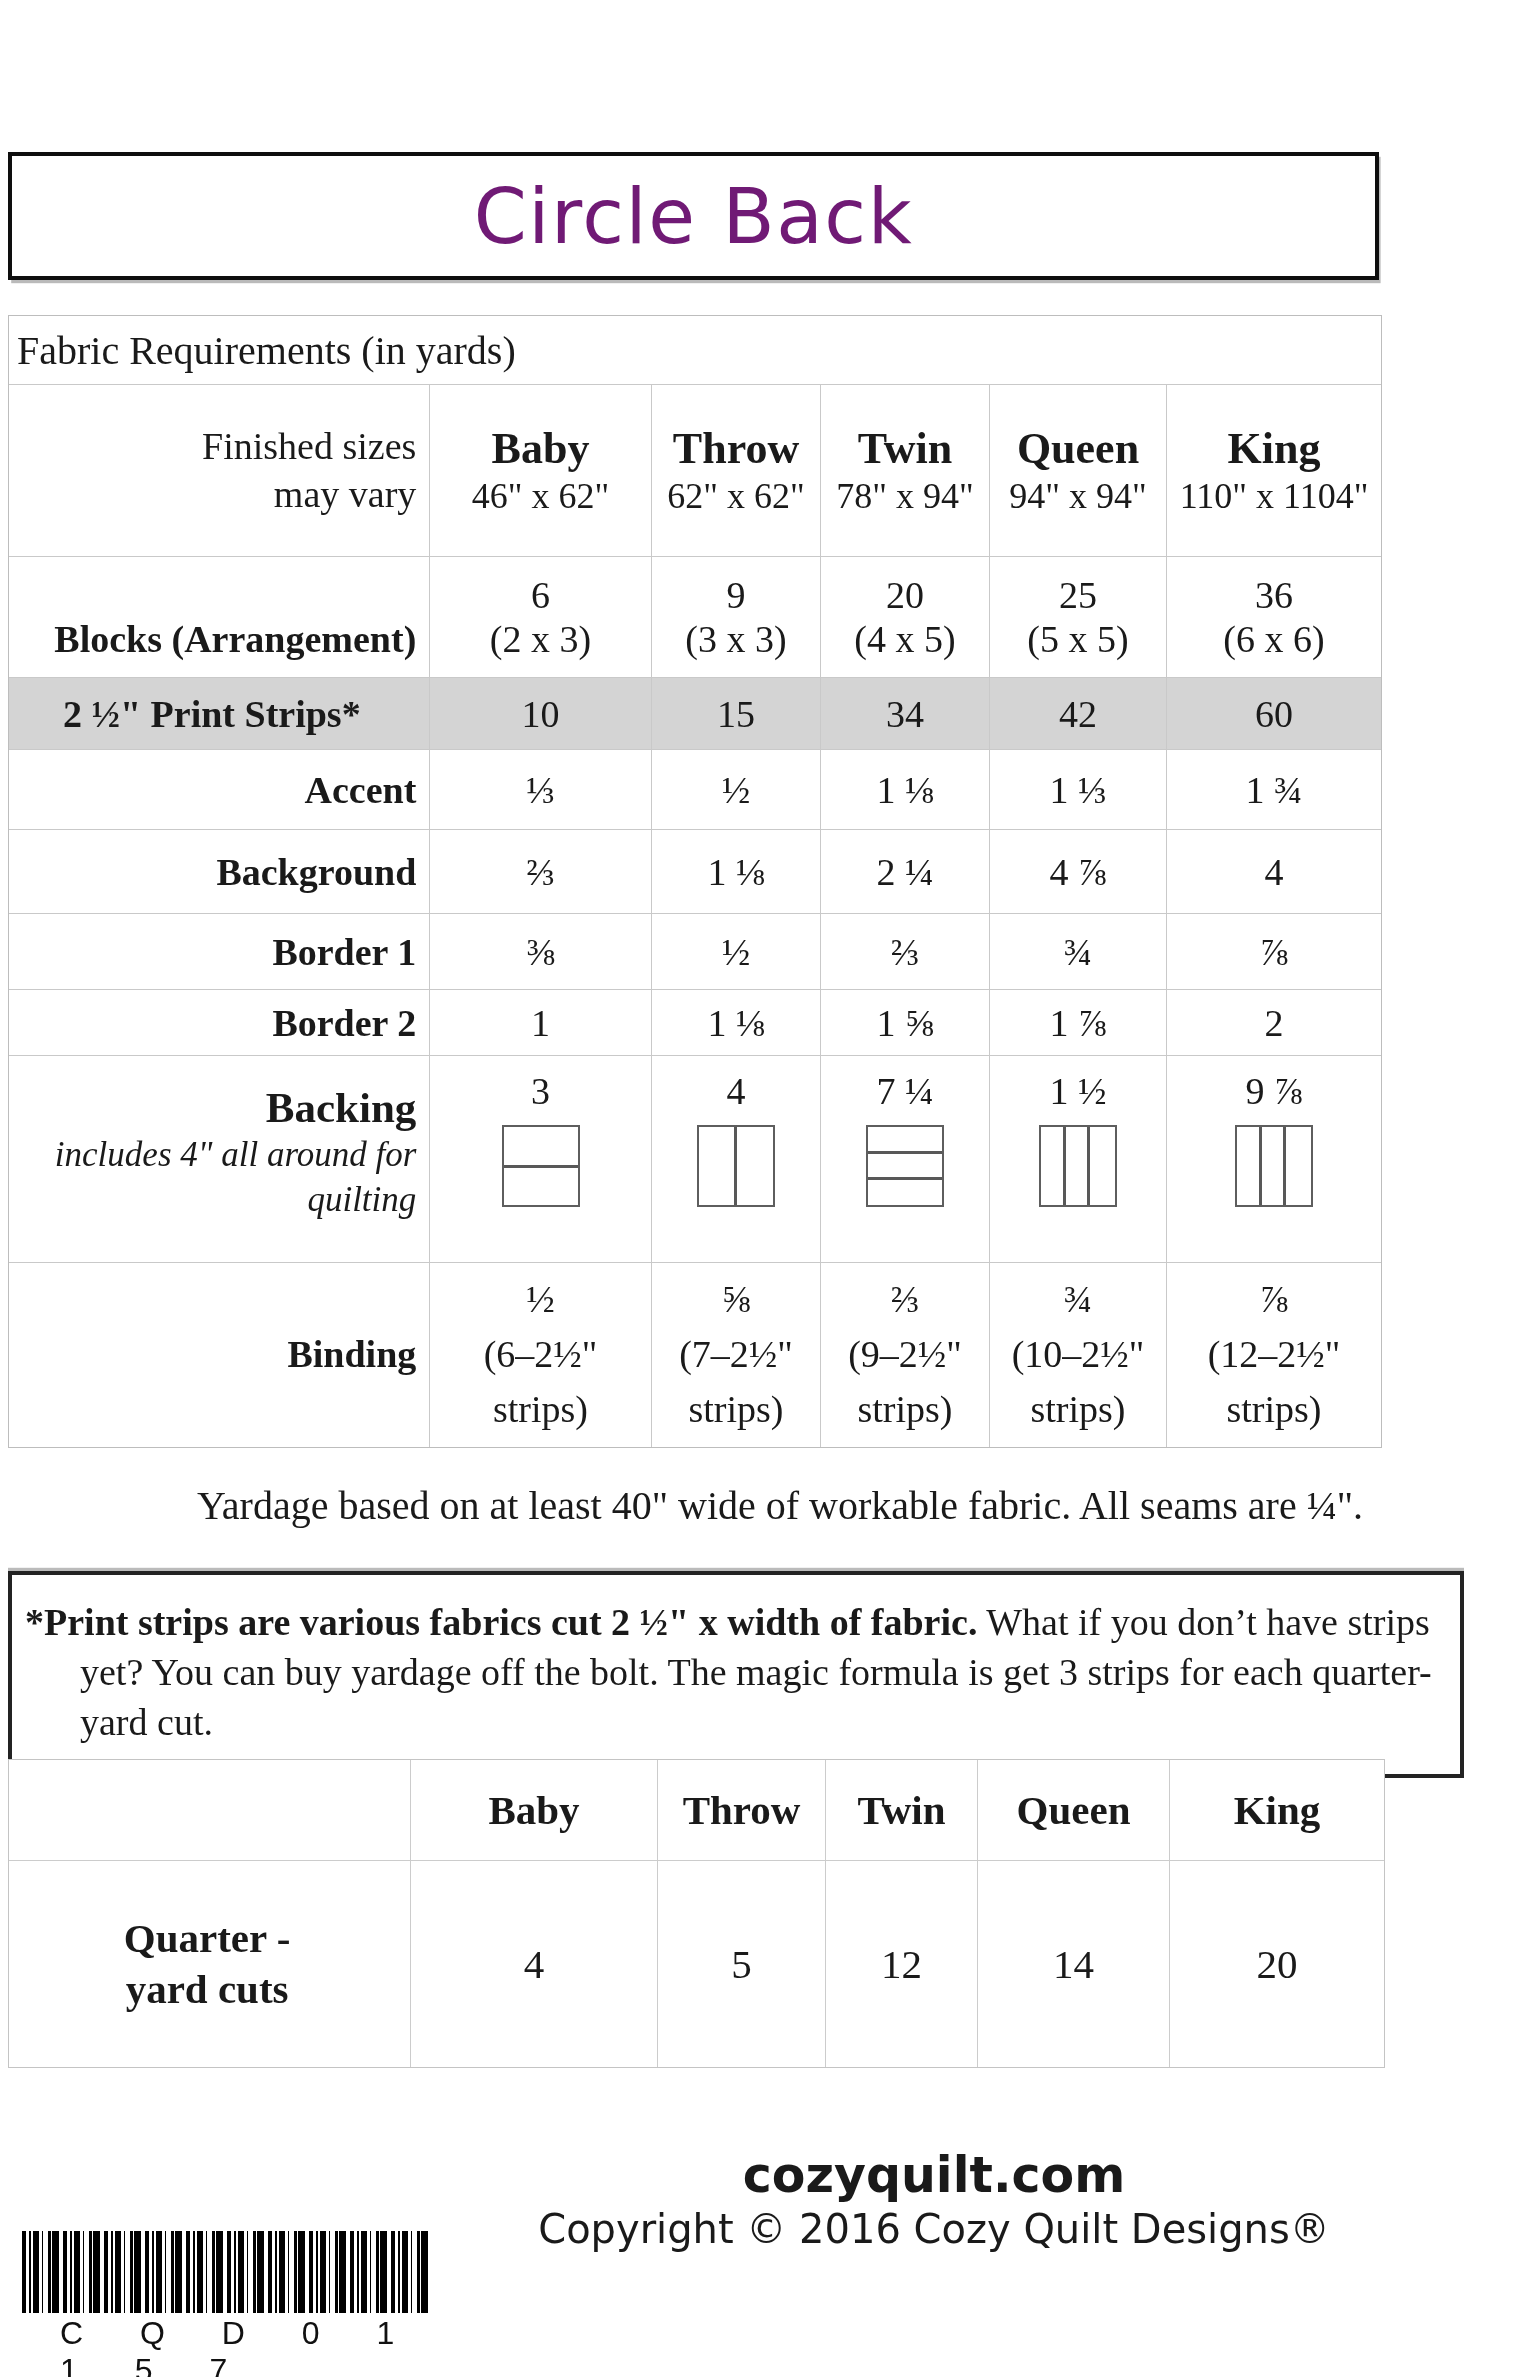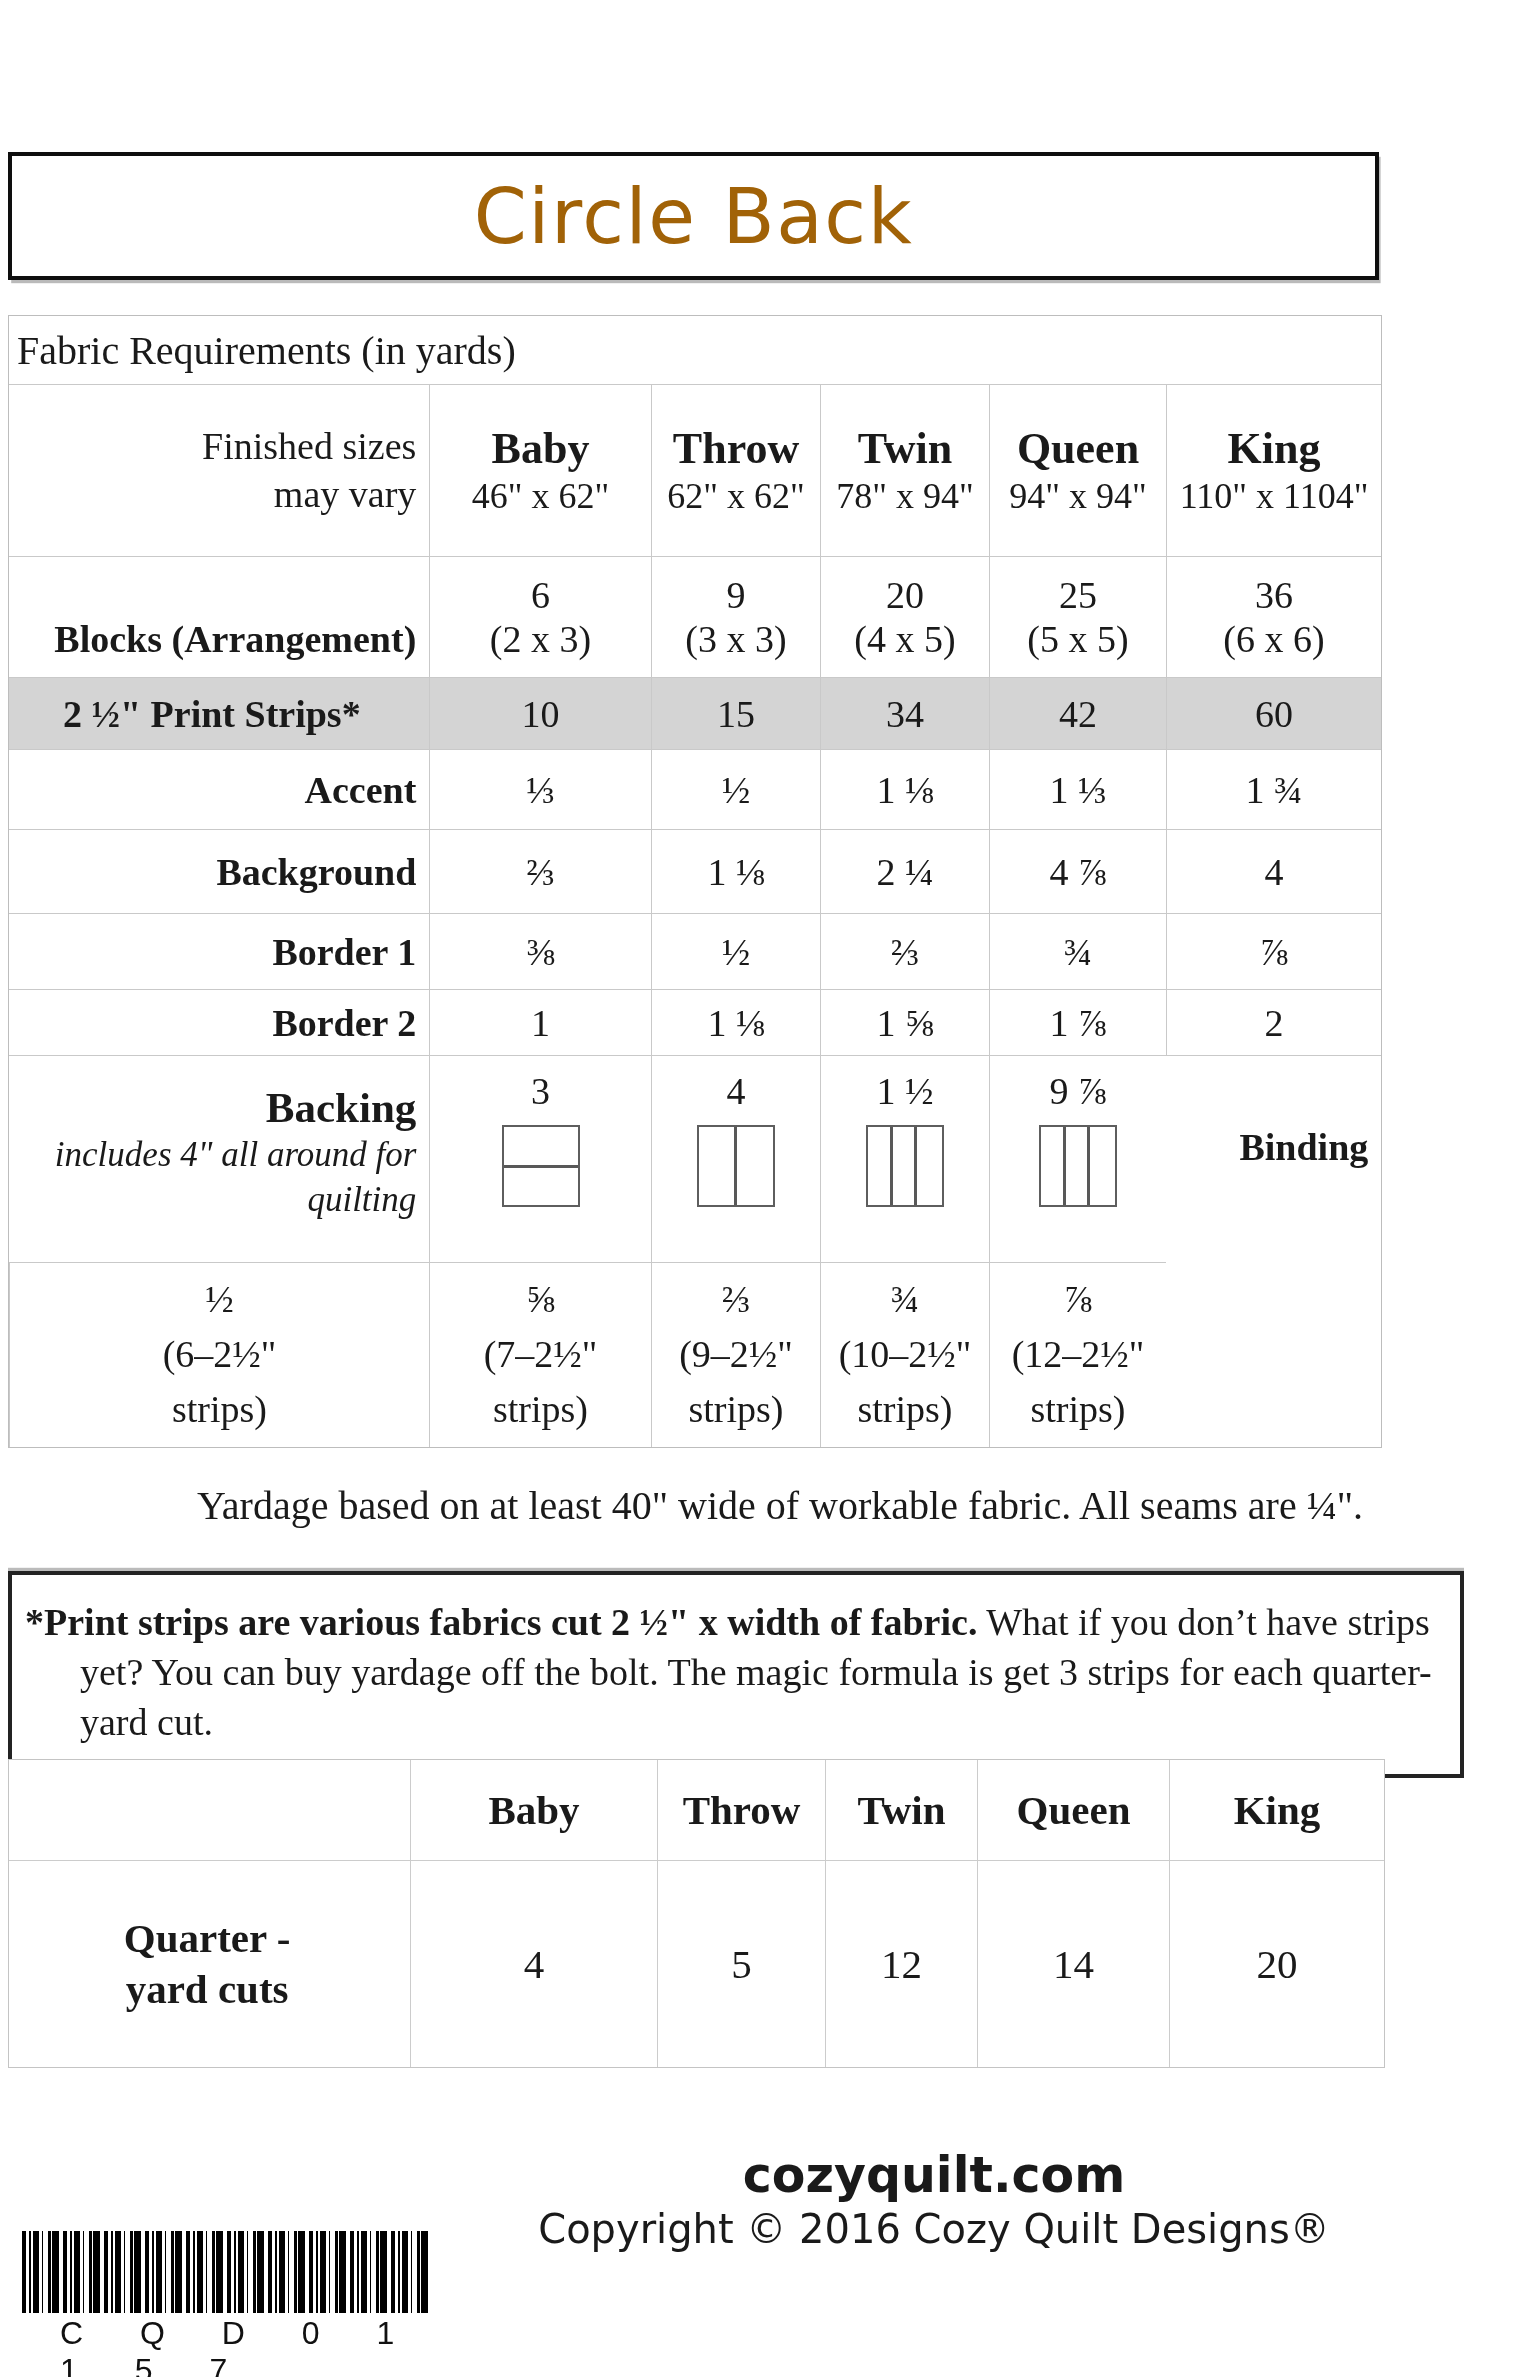--- a/index.html
+++ b/index.html
@@ -5,21 +5,21 @@
   html,body{margin:0;padding:0;background:#f6f6f4;}
   .page{position:relative;width:1541px;height:2377px;background:#ffffff;
         font-family:"Liberation Serif",serif;color:#1a1a1a;overflow:hidden;}
 
   
   .title-box{position:absolute;left:8px;top:152px;width:1363px;height:120px;
              border:4.8px solid #0e0e0e;background:#fff;
              box-shadow:2.4px 4px 0 -0.8px rgba(130,130,130,.55);
              display:flex;align-items:center;justify-content:center;}
   .title-box h1{margin:0;font-family:"DejaVu Sans",sans-serif;font-weight:normal;
-                font-size:76px;letter-spacing:1.6px;color:#a16207;}
+                font-size:76px;letter-spacing:1.6px;color:#701a75;}
 
   
   .ftable{position:absolute;left:8px;top:315px;display:grid;
           grid-template-columns:420px 222px 169px 169px 177px 215px;
           border:1.6px solid #bdbdbd;background:#fff;}
   .ftable>div{border-left:1.6px solid #c9c9c9;border-top:1.6px solid #c9c9c9;
               display:flex;align-items:center;justify-content:center;
               text-align:center;white-space:pre-line;font-size:38px;}
   .ftable>.c1{border-left:none;}
   .ftable>.heading{grid-column:1/-1;border-top:none;justify-content:flex-start;
@@ -182,20 +182,24 @@
     </div>
     <div class="val r-backing">
       <span>3</span>
       <span class="diag" data-kind="h2"></span>
     </div>
     <div class="val r-backing">
       <span>4</span>
       <span class="diag" data-kind="v2"></span>
     </div>
     <div class="val r-backing">
+      <span>7 ¼</span>
+      <span class="diag" data-kind="h3"></span>
+    </div>
+    <div class="val r-backing">
       <span>1 ½</span>
       <span class="diag" data-kind="v3"></span>
     </div>
     <div class="val r-backing">
       <span>9 ⅞</span>
       <span class="diag" data-kind="v3"></span>
     </div>
 
     <div class="lab r-binding c1">Binding</div>
     <div class="val r-binding">½

